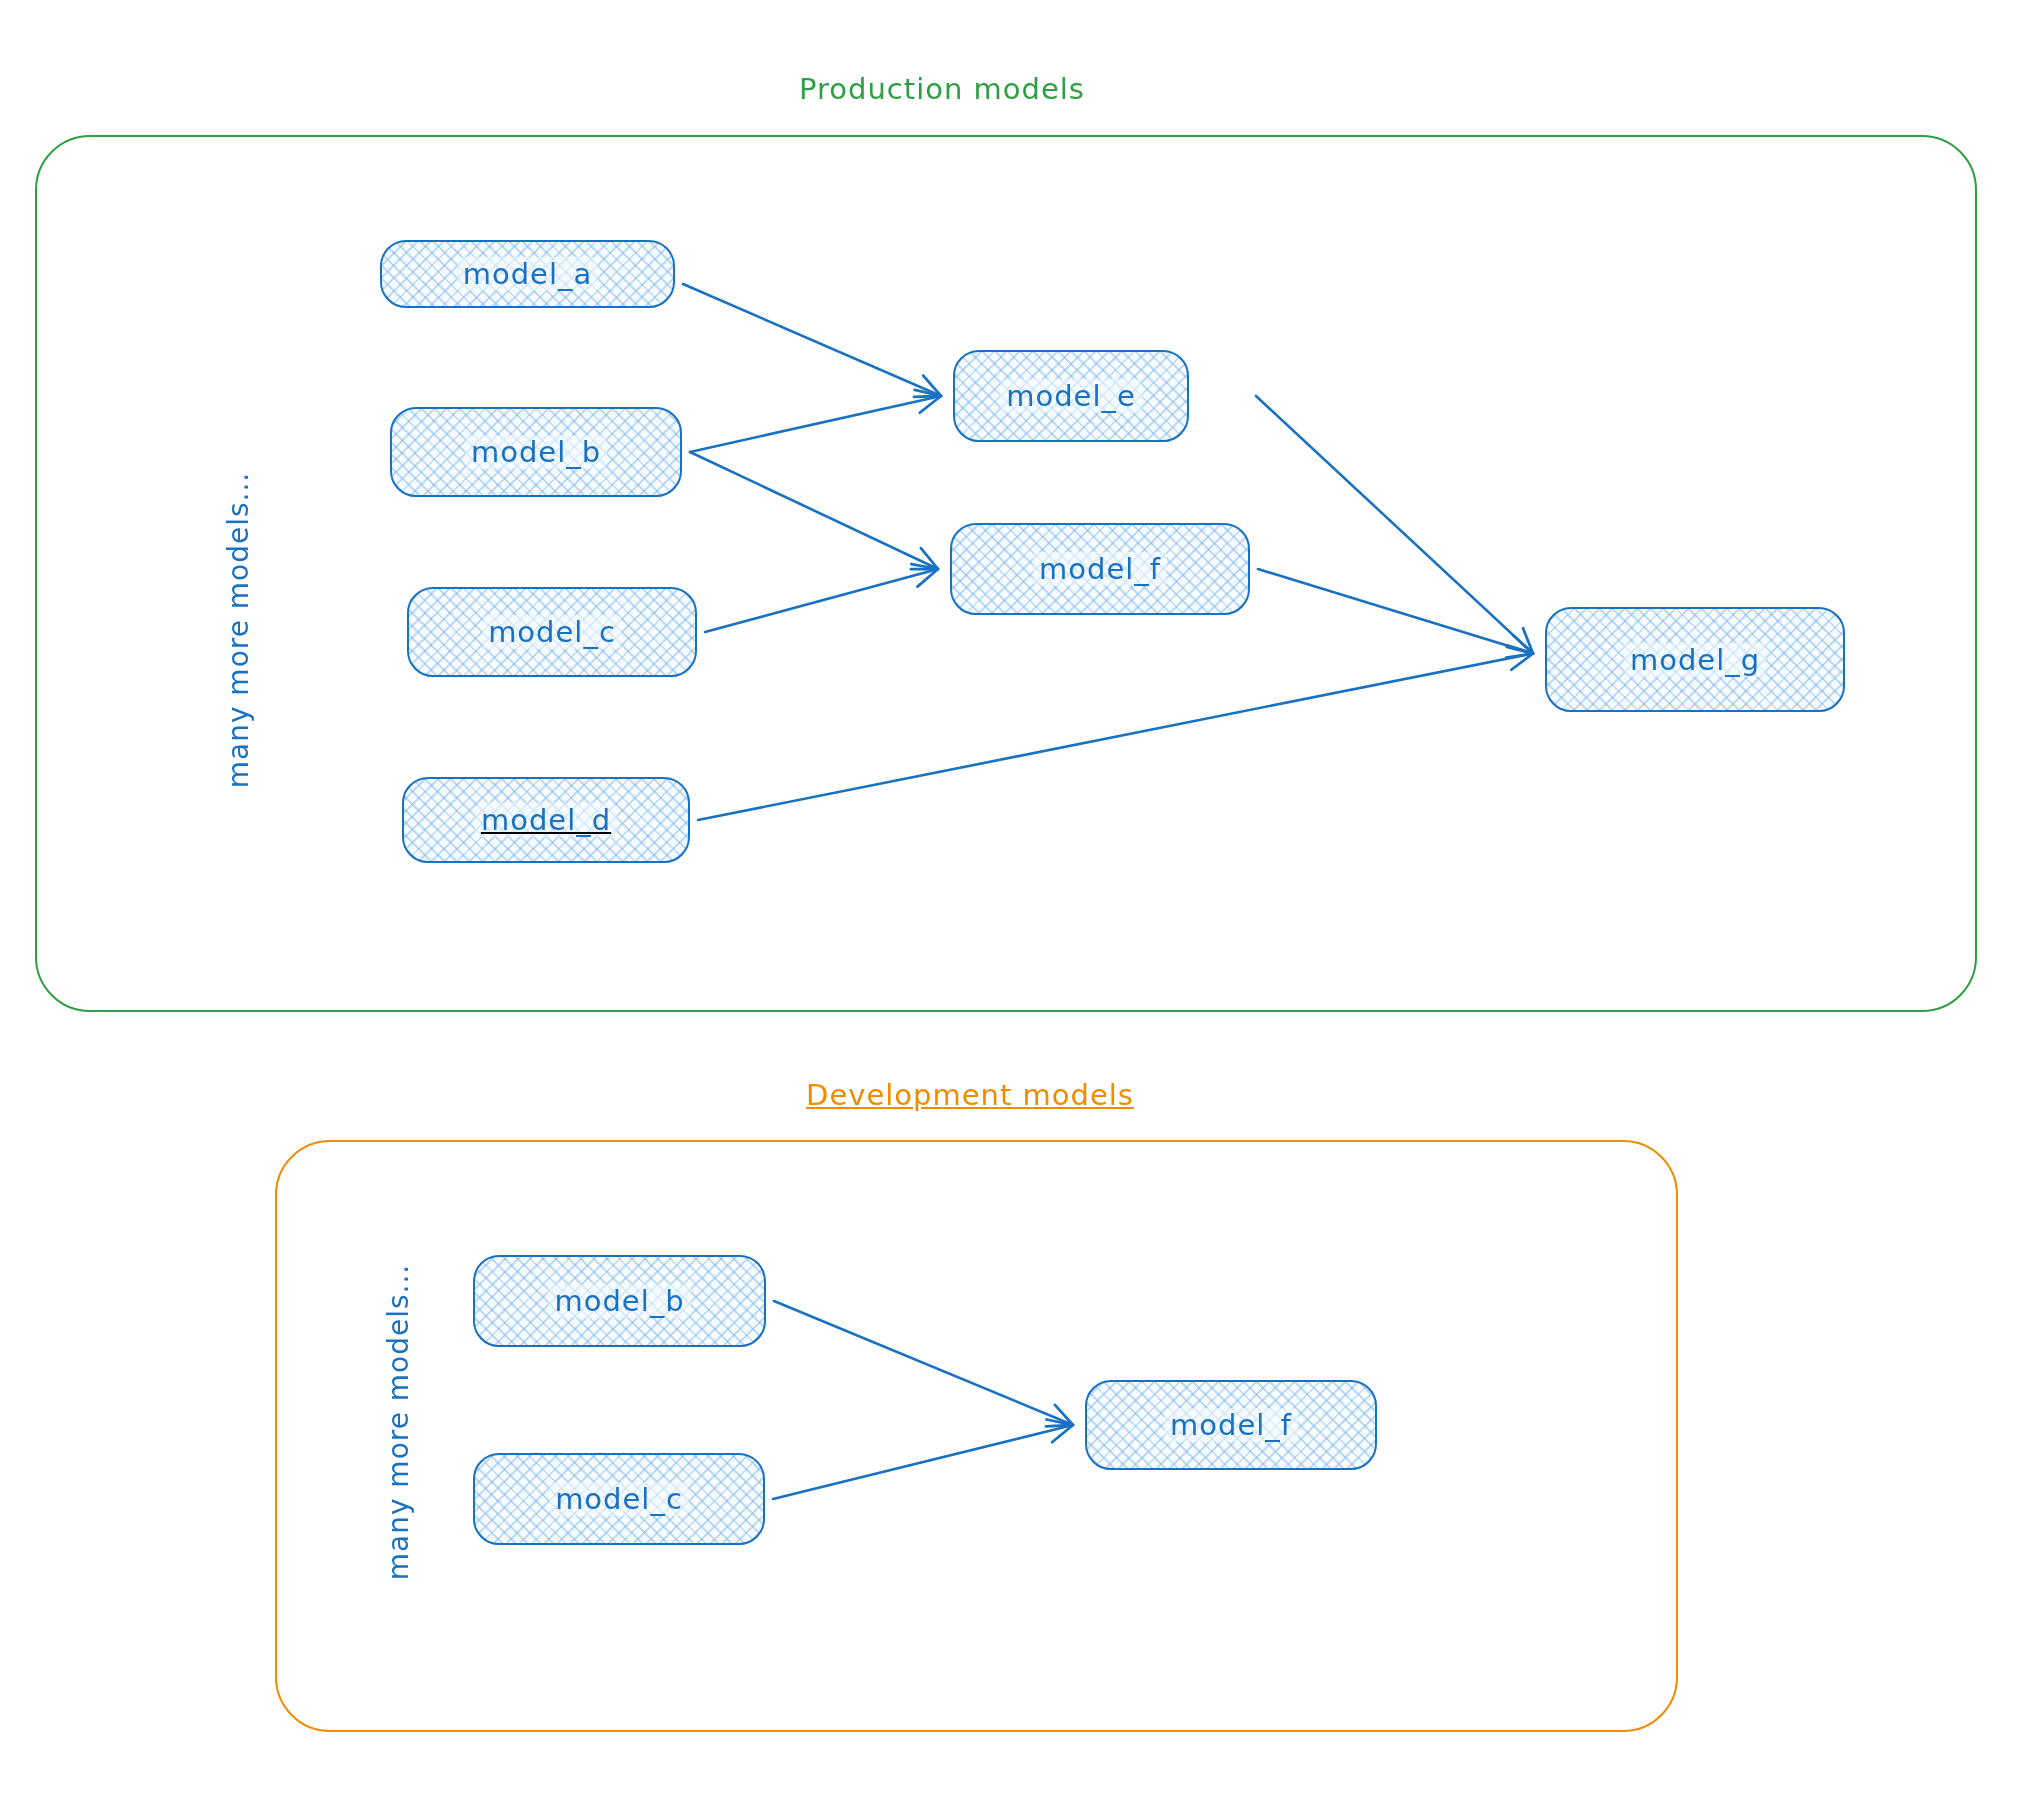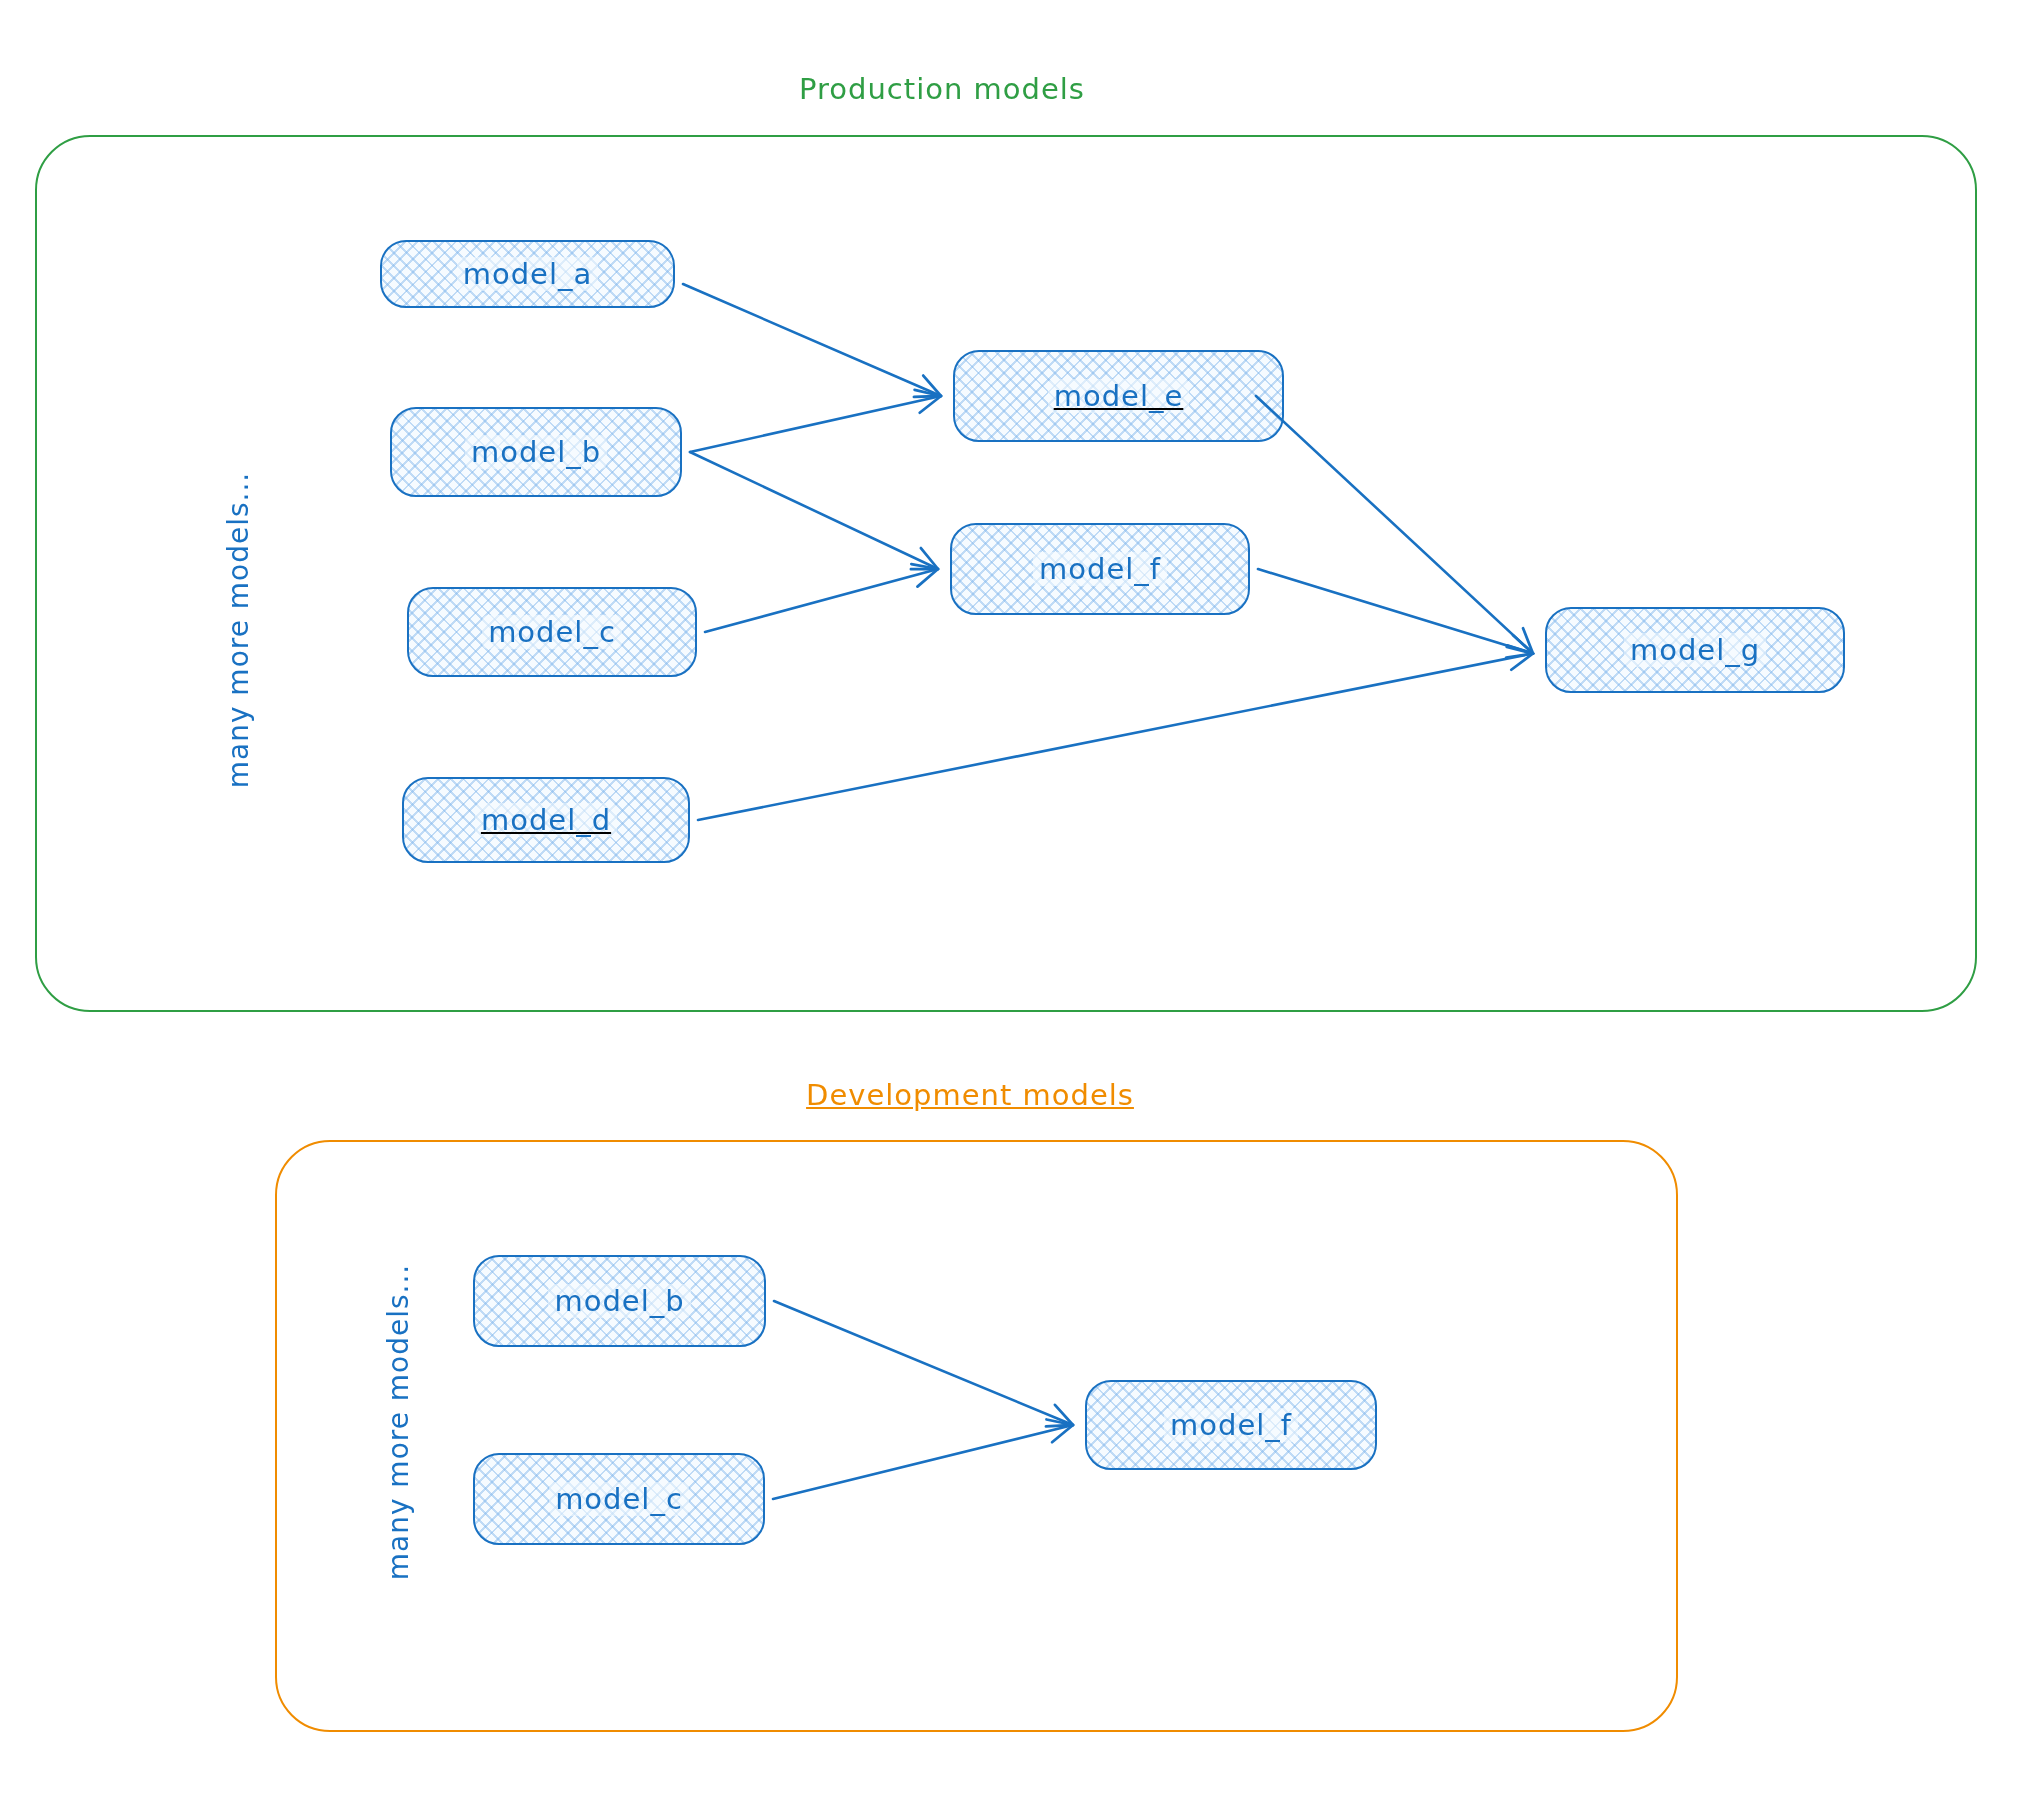--- a/index.html
+++ b/index.html
@@ -81,27 +81,27 @@
       </div>
       <div class="node" style="left: 390px; top: 407px; width: 292px; height: 90px;">
         <span class="node-label">model_b</span>
       </div>
       <div class="node" style="left: 407px; top: 587px; width: 290px; height: 90px;">
         <span class="node-label">model_c</span>
       </div>
       <div class="node" style="left: 402px; top: 777px; width: 288px; height: 86px; text-decoration: underline;">
         <span class="node-label">model_d</span>
       </div>
-      <div class="node" style="left: 953px; top: 350px; width: 331px; height: 92px; text-decoration: underline;">
+      <div class="node" style="left: 953px; top: 350px; width: 236px; height: 92px;">
         <span class="node-label">model_e</span>
       </div>
       <div class="node" style="left: 950px; top: 523px; width: 300px; height: 92px;">
         <span class="node-label">model_f</span>
       </div>
-      <div class="node" style="left: 1545px; top: 607px; width: 300px; height: 86px;">
+      <div class="node" style="left: 1545px; top: 607px; width: 300px; height: 105px;">
         <span class="node-label">model_g</span>
       </div>
       <div class="node" style="left: 473px; top: 1255px; width: 293px; height: 92px;">
         <span class="node-label">model_b</span>
       </div>
       <div class="node" style="left: 473px; top: 1453px; width: 292px; height: 92px;">
         <span class="node-label">model_c</span>
       </div>
       <div class="node" style="left: 1085px; top: 1380px; width: 292px; height: 90px;">
         <span class="node-label">model_f</span>

